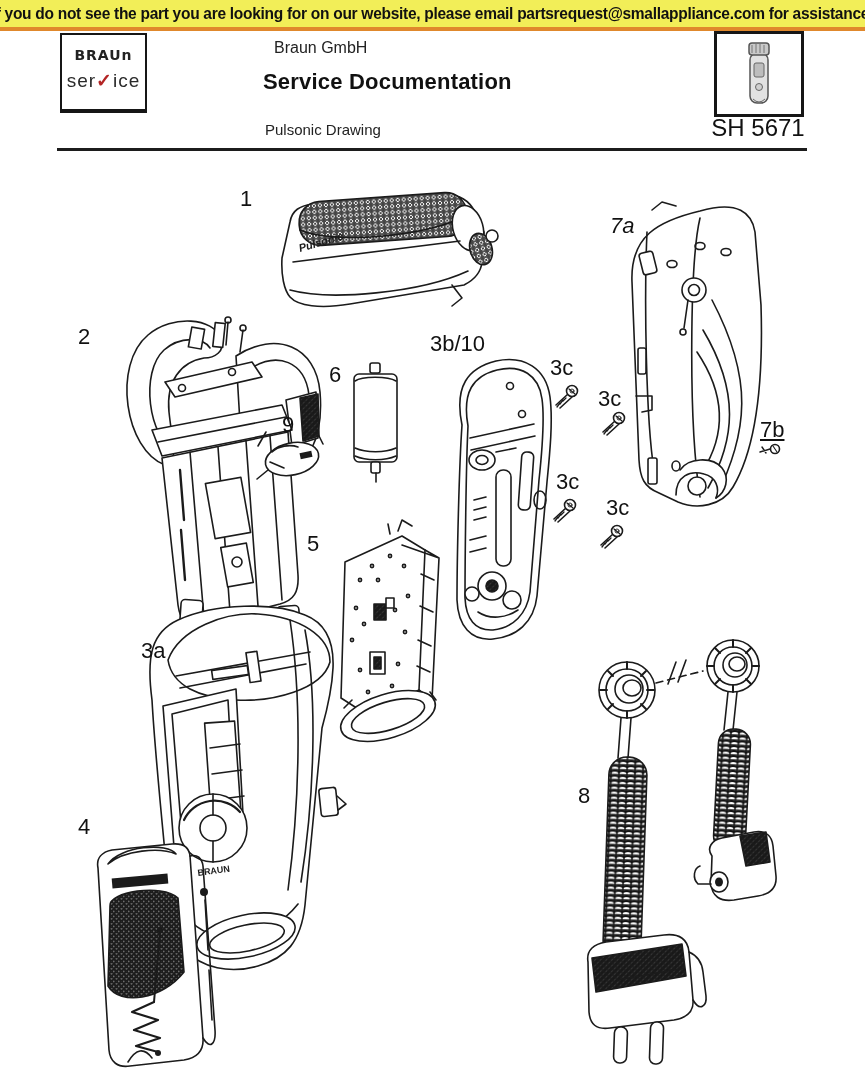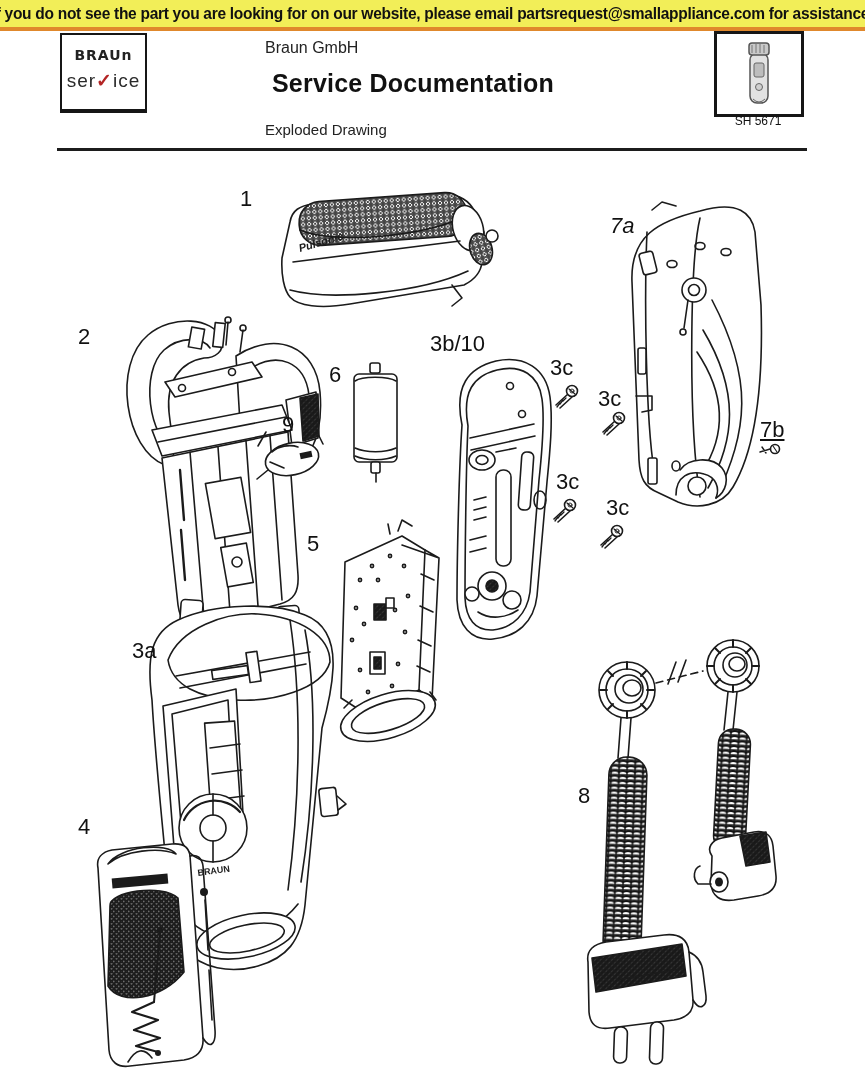--- a/index.html
+++ b/index.html
@@ -13,57 +13,57 @@
                white-space:nowrap;transform:scaleX(0.97);}
 
   
   .logo-box{position:absolute;left:60px;top:33px;width:83px;height:74px;border:2px solid #161616;
             border-bottom-width:4px;background:#fff;text-align:center;}
   .logo-braun{margin-top:12px;font-size:14px;font-weight:bold;letter-spacing:1px;color:#222;
               font-family:"DejaVu Sans", sans-serif;transform:scaleY(1.05);}
   .logo-service{margin-top:6px;font-size:19px;letter-spacing:1px;color:#2a2a2a;}
   .logo-service .chk{color:#b32424;font-weight:bold;}
 
-  .company{position:absolute;left:265px;top:39px;font-size:16px;color:#222;}
-  .doc-title{position:absolute;left:272px;top:69px;font-size:25px;font-weight:bold;color:#111;
+  .company{position:absolute;left:274px;top:39px;font-size:16px;color:#222;}
+  .doc-title{position:absolute;left:263px;top:69px;font-size:22px;font-weight:bold;color:#111;
              letter-spacing:0.2px;}
   .subtitle{position:absolute;left:265px;top:121px;font-size:15px;color:#222;}
 
   .model-box{position:absolute;left:714px;top:31px;width:84px;height:80px;border:3px solid #161616;
              background:#fff;display:flex;align-items:center;justify-content:center;}
-  .model-no{position:absolute;left:710px;top:114px;width:96px;text-align:center;font-size:12px;color:#111;}
+  .model-no{position:absolute;left:710px;top:114px;width:96px;text-align:center;font-size:24px;color:#111;}
 
   .divider{position:absolute;left:57px;top:148px;width:750px;height:3px;background:#1c1c1c;}
 
   
   .diagram-svg{position:absolute;left:0;top:0;z-index:1;}
   .lbl{position:absolute;z-index:2;font-size:22px;color:#111;font-family:"Liberation Sans",sans-serif;}
   .lbl-0{left:240px;top:186px;}  .lbl-1{left:78px;top:324px;}   .lbl-2{left:329px;top:362px;}
   .lbl-3{left:282px;top:412px;}  .lbl-4{left:430px;top:331px;text-align:center;}  .lbl-5{left:550px;top:355px;}
   .lbl-6{left:598px;top:386px;}  .lbl-7{left:556px;top:469px;}  .lbl-8{left:606px;top:495px;}
   .lbl-9{left:610px;top:213px;font-style:italic;}  .lbl-10{left:760px;top:417px;text-decoration:underline;} .lbl-11{left:307px;top:531px;}
-  .lbl-12{left:132px;top:638px;} .lbl-13{left:78px;top:814px;}  .lbl-14{left:578px;top:783px;}
+  .lbl-12{left:141px;top:638px;} .lbl-13{left:78px;top:814px;}  .lbl-14{left:578px;top:783px;}
 </style>
 </head>
 <body>
 
 <div class="page">
 
   <div class="banner">
     <span>If you do not see the part you are looking for on our website, please email partsrequest@smallappliance.com for assistance.</span>
   </div>
 
   <div class="logo-box">
     <div class="logo-braun">BRAUn</div>
     <div class="logo-service"><span>ser</span><span class="chk">✓</span><span>ice</span></div>
   </div>
 
   <div class="company">Braun GmbH</div>
   <div class="doc-title">Service Documentation</div>
-  <div class="subtitle">Exploded Drawing</div>
+  <div class="subtitle">Pulsonic Drawing</div>
 
   <div class="model-box">
     <svg width="46" height="70" viewBox="0 0 46 70">
       <rect x="14" y="14" width="18" height="50" rx="7" fill="#e2e2e2" stroke="#555" stroke-width="1.5"></rect>
       <rect x="13" y="4" width="20" height="12" rx="3" fill="#c9c9c9" stroke="#555" stroke-width="1.5"></rect>
       <path d="M16,6 V14 M20,5 V14 M24,5 V14 M28,6 V14" stroke="#777" stroke-width="1"></path>
       <rect x="18" y="24" width="10" height="14" rx="2" fill="#bdbdbd" stroke="#666" stroke-width="1"></rect>
       <circle cx="23" cy="48" r="3.5" fill="#cfcfcf" stroke="#666" stroke-width="1"></circle>
       <path d="M17,60 Q23,66 29,60" fill="none" stroke="#666" stroke-width="1"></path>
     </svg>

